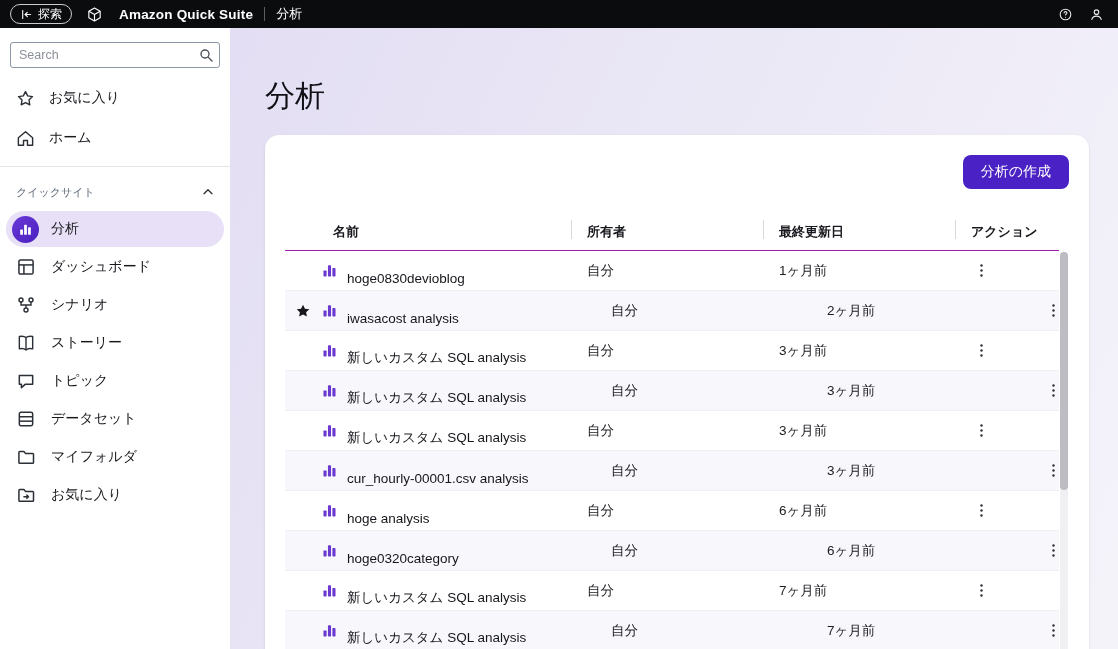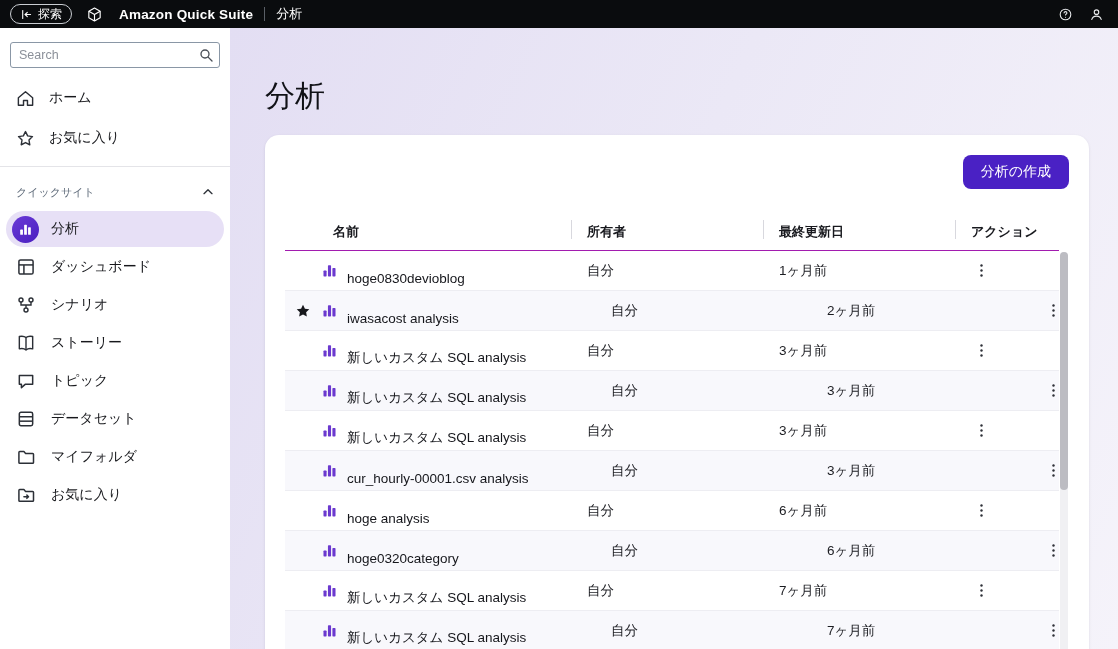--- a/index.html
+++ b/index.html
@@ -133,32 +133,32 @@
           <circle cx="10.5" cy="10.5" r="6"></circle>
           <path d="M15.2 15.2 21 21"></path>
         </svg>
       </button>
   </div>
 
   <div>
       <div class="nav-item">
         <span class="icon">
           <svg viewBox="0 0 24 24" fill="none" stroke="currentColor" stroke-width="1.8" stroke-linejoin="round">
-            <path d="M3 11 12 3.5 21 11v9.5h-6.5v-6h-5v6H3Z"></path>
+            <path d="M12 3.2 14.7 8.7 20.8 9.6 16.4 13.9 17.4 19.9 12 17.1 6.6 19.9 7.6 13.9 3.2 9.6 9.3 8.7Z"></path>
           </svg>
         </span>
-        <span>ホーム</span>
+        <span>お気に入り</span>
       </div>
       <div class="nav-item">
         <span class="icon">
           <svg viewBox="0 0 24 24" fill="none" stroke="currentColor" stroke-width="1.8" stroke-linejoin="round">
-            <path d="M12 3.2 14.7 8.7 20.8 9.6 16.4 13.9 17.4 19.9 12 17.1 6.6 19.9 7.6 13.9 3.2 9.6 9.3 8.7Z"></path>
+            <path d="M3 11 12 3.5 21 11v9.5h-6.5v-6h-5v6H3Z"></path>
           </svg>
         </span>
-        <span>お気に入り</span>
+        <span>ホーム</span>
       </div>
     </div>
 
   <div class="sb-divider"></div>
 
   <div class="section-head">
     <span class="section-label">クイックサイト</span>
     <button class="collapse-btn icon">
         <svg viewBox="0 0 24 24" fill="none" stroke="currentColor" stroke-width="2" stroke-linecap="round" stroke-linejoin="round">
           <path d="M6 14.5 12 8.5l6 6"></path>

